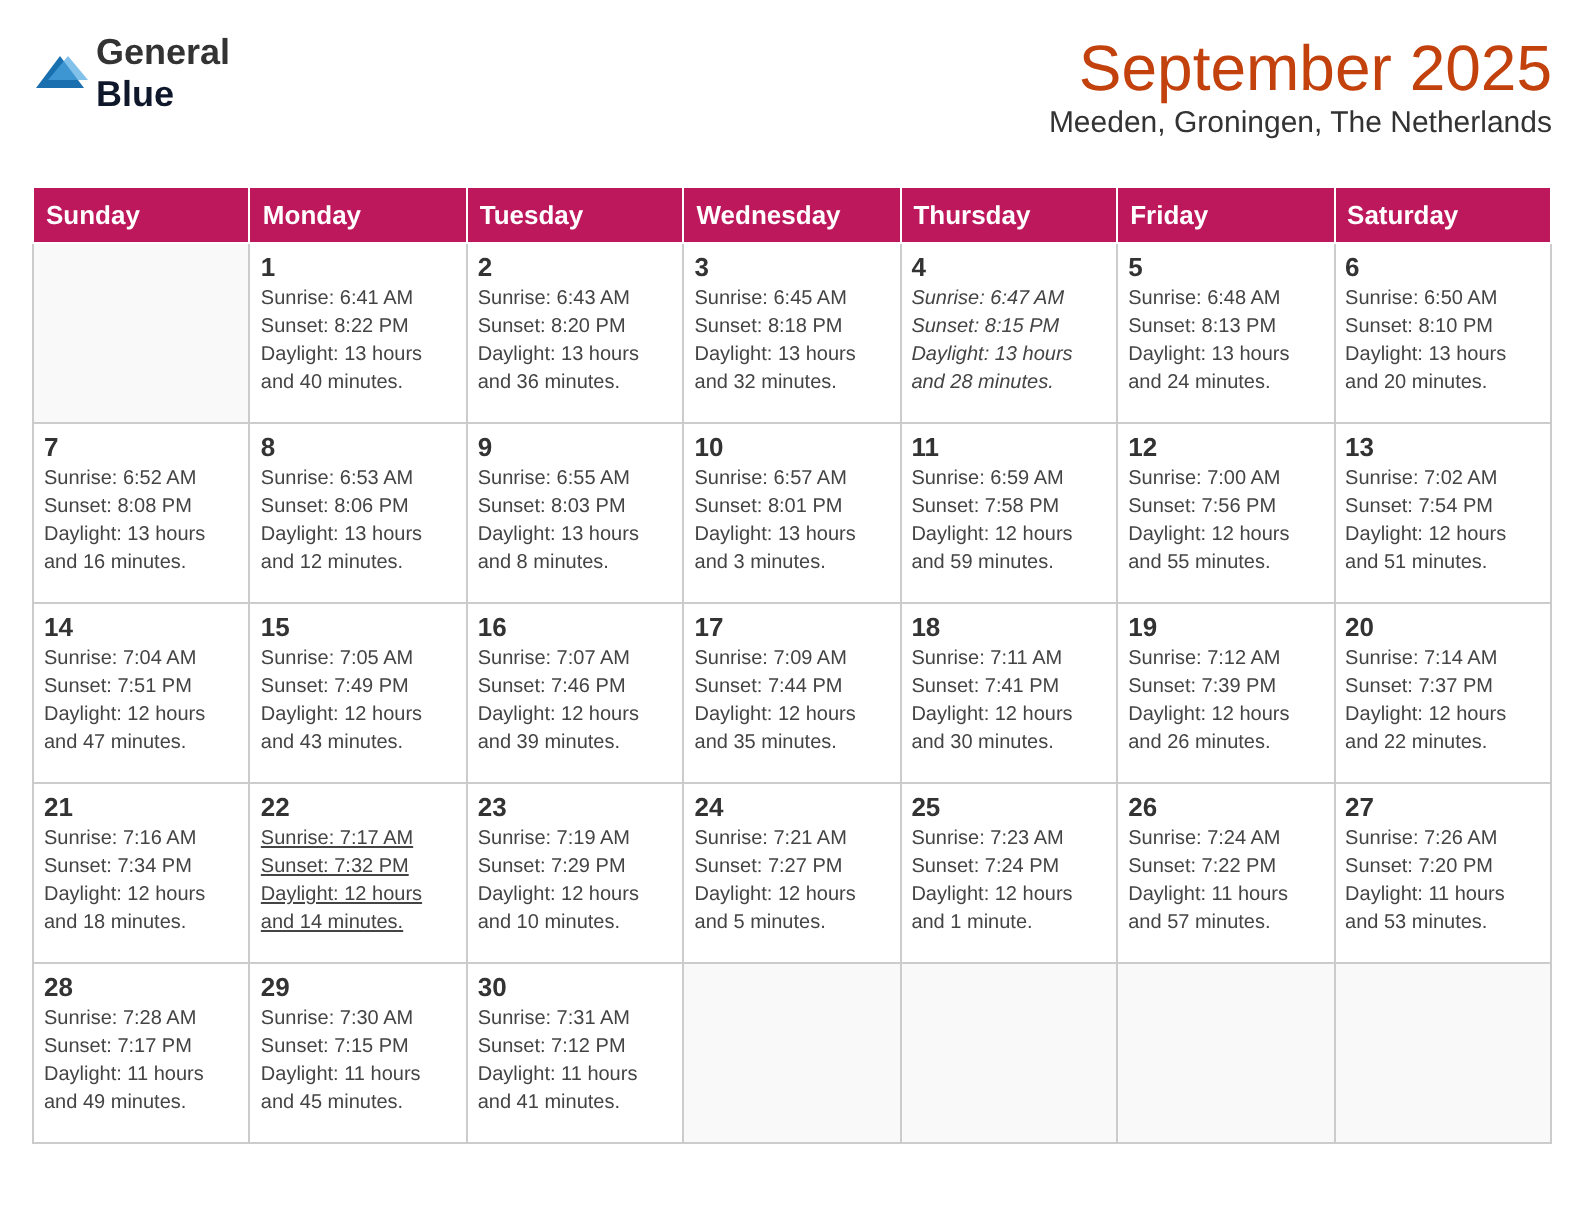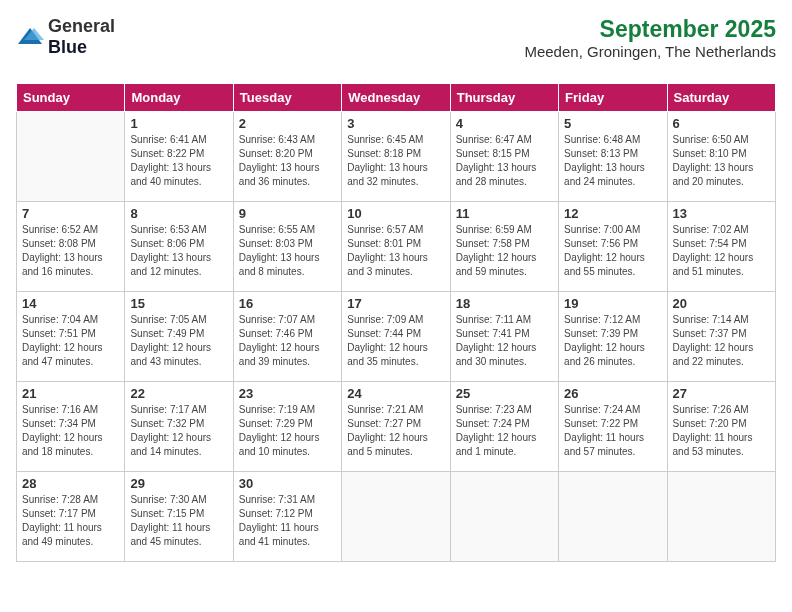--- a/index.html
+++ b/index.html
@@ -22,23 +22,23 @@
       gap: 4px;
     }
     .logo-icon {
       width: 28px;
       height: 22px;
     }
     .title-block {
       text-align: right;
     }
     .month-year {
-      font-size: 23px;
-      font-weight: bold;
-      color: #15803d;
+      font-size: 32px;
+      font-weight: normal;
+      color: #c2410c;
     }
     .location {
       font-size: 15px;
       color: #333;
     }
     table {
       width: 100%;
       border-collapse: collapse;
       table-layout: fixed;
     }
@@ -129,21 +129,21 @@
         </td>
         <td>
           <span class="day-num">3</span>
           <div class="day-info" style="white-space: pre-line;">Sunrise: 6:45 AM
 Sunset: 8:18 PM
 Daylight: 13 hours
 and 32 minutes.</div>
         </td>
         <td>
           <span class="day-num">4</span>
-          <div class="day-info" style="white-space: pre-line;">Sunrise: 6:47 AM
+          <div class="day-info" style="white-space: pre-line; font-style: italic;">Sunrise: 6:47 AM
 Sunset: 8:15 PM
 Daylight: 13 hours
 and 28 minutes.</div>
         </td>
         <td>
           <span class="day-num">5</span>
           <div class="day-info" style="white-space: pre-line;">Sunrise: 6:48 AM
 Sunset: 8:13 PM
 Daylight: 13 hours
 and 24 minutes.</div>
@@ -261,21 +261,21 @@
       <tr>
         <td>
           <span class="day-num">21</span>
           <div class="day-info" style="white-space: pre-line;">Sunrise: 7:16 AM
 Sunset: 7:34 PM
 Daylight: 12 hours
 and 18 minutes.</div>
         </td>
         <td>
           <span class="day-num">22</span>
-          <div class="day-info" style="white-space: pre-line;">Sunrise: 7:17 AM
+          <div class="day-info" style="white-space: pre-line; text-decoration: underline;">Sunrise: 7:17 AM
 Sunset: 7:32 PM
 Daylight: 12 hours
 and 14 minutes.</div>
         </td>
         <td>
           <span class="day-num">23</span>
           <div class="day-info" style="white-space: pre-line;">Sunrise: 7:19 AM
 Sunset: 7:29 PM
 Daylight: 12 hours
 and 10 minutes.</div>

